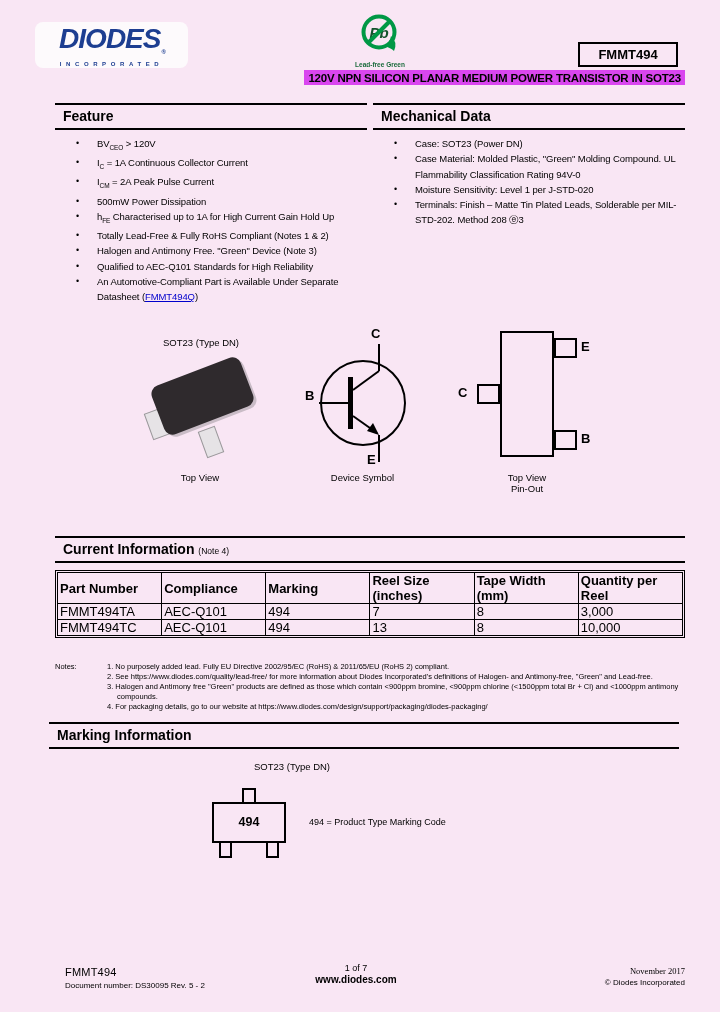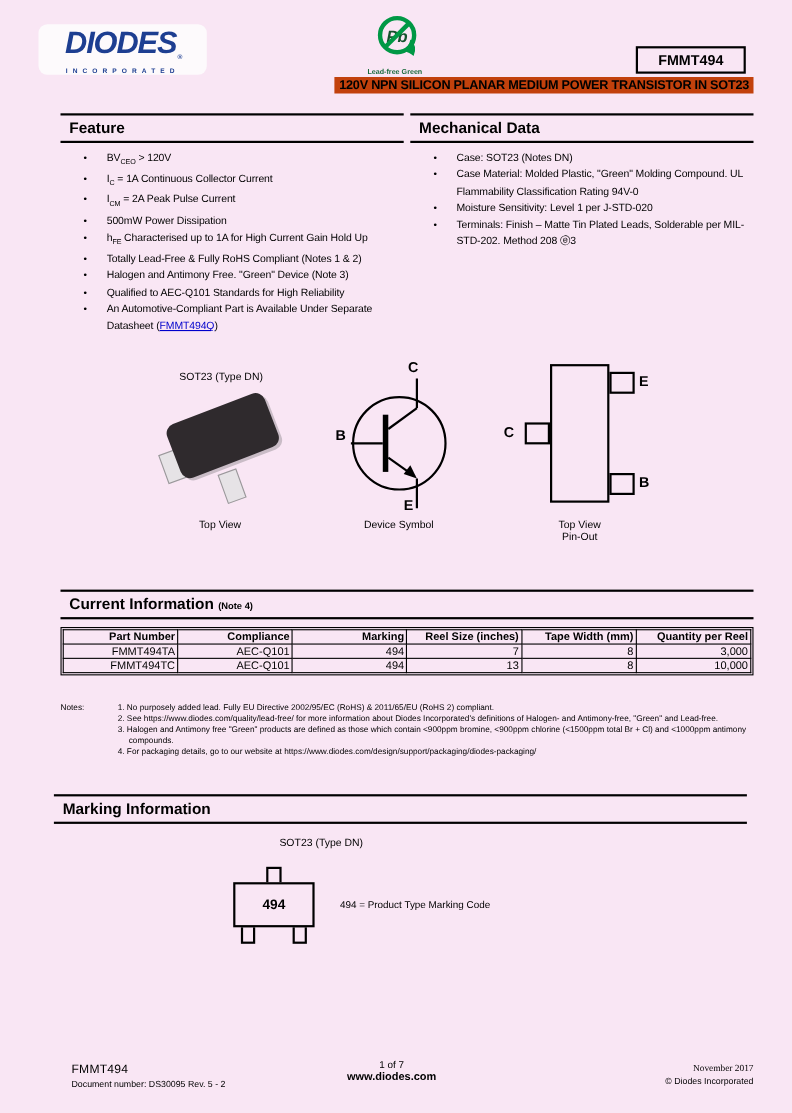--- a/index.html
+++ b/index.html
@@ -15,37 +15,37 @@
     background:#fdfafc; border-radius:8px; text-align:center; padding-top:3px;
   }
   .logo-word {
     font-weight:bold; font-style:italic; font-size:28px; line-height:28px;
     color:#1d3e91; letter-spacing:-1px; position:relative; display:inline-block;
   }
   .logo-reg { font-size:6px; font-style:normal; vertical-align:baseline; position:relative; top:6px; left:1px; }
   .logo-sub {
     font-size:6px; letter-spacing:4.6px; color:#1d3e91; font-weight:bold; margin-top:1px;
   }
-  .leadfree { position:absolute; left:334px; top:12px; width:92px; }
+  .leadfree { position:absolute; left:334px; top:12px; width:92px; text-align:center; }
   .leadfree-label { font-size:6.5px; font-weight:bold; color:#1a6b3c; margin-top:-1px; }
   .part-box {
     position:absolute; left:578px; top:42px; width:100px; height:25px;
     border:2px solid #000; text-align:center; line-height:21px;
     font-weight:bold; font-size:13px;
   }
   .title-bar {
-    position:absolute; top:70px; right:35px; background:#c2410c;
+    position:absolute; top:70px; right:35px; background:#d946ef;
     font-weight:bold; font-size:11.5px; padding:2px 4px 1px; letter-spacing:-0.2px;
   }
   
   .sec-heading {
     border-top:2px solid #000; border-bottom:2px solid #000;
     font-weight:bold; font-size:14px; padding:3px 8px 4px;
   }
-  .sec-heading .note-sup { font-weight:bold; font-size:8.5px; }
+  .sec-heading .note-sup { font-weight:normal; font-size:8.5px; }
   .feature-sec { position:absolute; left:55px; top:103px; width:312px; }
   .mech-sec    { position:absolute; left:373px; top:103px; width:312px; }
   ul.bullets { list-style:none; margin-top:6px; }
   ul.bullets li {
     position:relative; padding-left:42px; font-size:9.5px; line-height:15.3px;
     letter-spacing:-0.1px;
   }
   ul.bullets li::before { content:"\2022"; position:absolute; left:21px; top:0; font-size:9px; }
   ul.bullets li.b { font-weight:normal; }
   ul.bullets sub { font-size:6.5px; }
@@ -63,21 +63,21 @@
   .symbol-wrap { position:absolute; left:305px; top:330px; width:115px; height:140px; }
   .pin-label { position:absolute; font-weight:bold; font-size:13px; }
   .pinout-wrap { position:absolute; left:450px; top:328px; width:165px; height:135px; }
   .pinout-wrap .pbody { position:absolute; left:50px; top:3px; width:54px; height:126px; border:2px solid #000; }
   .pinout-wrap .pin { position:absolute; width:23px; height:20px; border:2px solid #000; }
   
   .ordering-sec { position:absolute; left:55px; top:536px; width:630px; }
   .tbl-wrap { margin-top:7px; border:1px solid #000; padding:1px; }
   table.order { width:100%; border-collapse:collapse; table-layout:fixed; }
   table.order th, table.order td {
-    border:1px solid #000; text-align:right; font-size:10px; height:13px; padding:0 2px;
+    border:1px solid #000; text-align:left; font-size:13px; height:13px; padding:0 2px;
   }
   table.order th { font-weight:bold; }
   .notes-row { display:flex; margin-top:24px; }
   .notes-label { width:44px; font-size:7.5px; flex:none; }
   .notes-body { flex:1; }
   .note-line { font-size:7.5px; line-height:10px; padding-left:18px; text-indent:-10px; }
   
   .marking-sec { position:absolute; left:49px; top:722px; width:630px; height:160px; }
   .mark-label { position:absolute; left:205px; top:39px; font-size:9.5px; }
   .mark-outline { position:absolute; left:163px; top:64px; width:120px; height:76px; }
@@ -135,21 +135,21 @@
         <li class="b">Totally Lead-Free &amp; Fully RoHS Compliant (Notes 1 &amp; 2)</li>
         <li class="b">Halogen and Antimony Free. "Green" Device (Note 3)</li>
         <li class="b">Qualified to AEC-Q101 Standards for High Reliability</li>
         <li class="b">An Automotive-Compliant Part is Available Under Separate Datasheet (<span class="doclink">FMMT494Q</span>)</li>
       </ul>
   </div>
 
   <div class="mech-sec">
     <div class="sec-heading">Mechanical Data</div>
     <ul class="bullets" id="mech-list">
-        <li>Case: SOT23 (Notes DN)</li>
+        <li>Case: SOT23 (Power DN)</li>
         <li>Case Material: Molded Plastic, "Green" Molding Compound. UL Flammability Classification Rating 94V-0</li>
         <li>Moisture Sensitivity: Level 1 per J-STD-020</li>
         <li>Terminals: Finish – Matte Tin Plated Leads, Solderable per MIL-STD-202. Method 208 ⓔ3</li>
       </ul>
   </div>
 
   <div class="fig-label" style="left:163px; top:337px;">SOT23 (Type DN)</div>
 
   <div class="pkg3d">
     <div class="lead" style="left:88px; top:12px; width:18px; height:26px; transform:rotate(-20deg);"></div>

